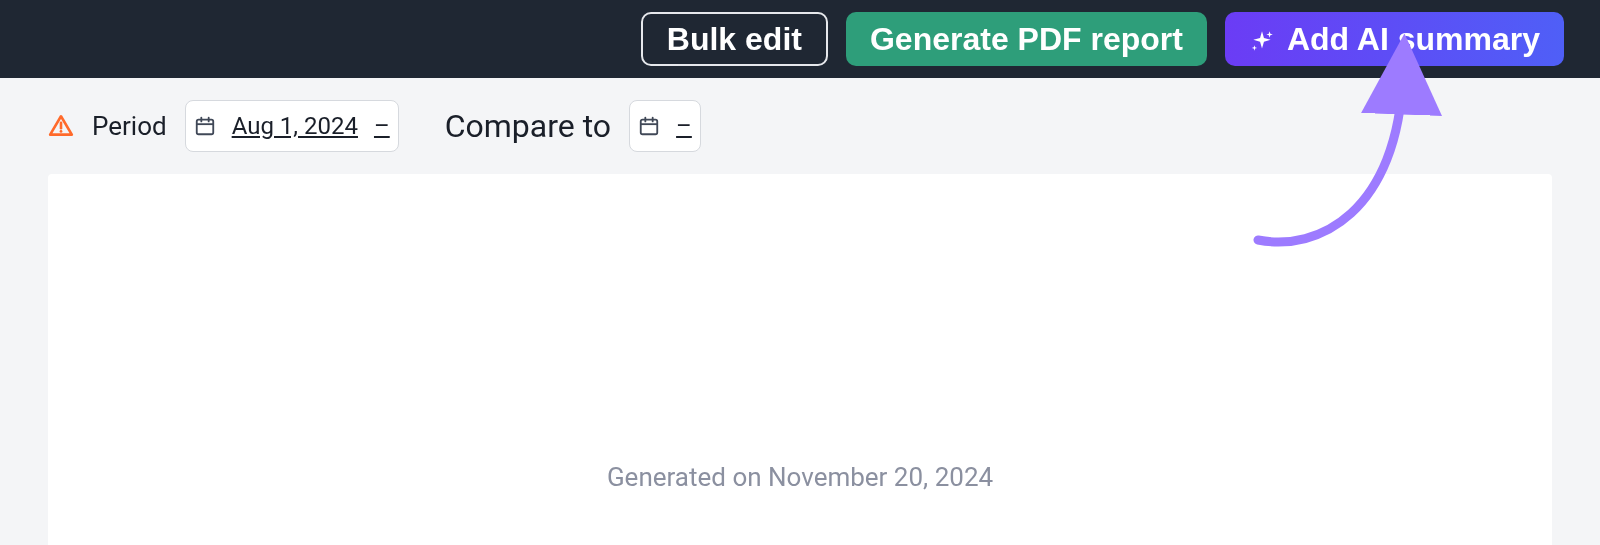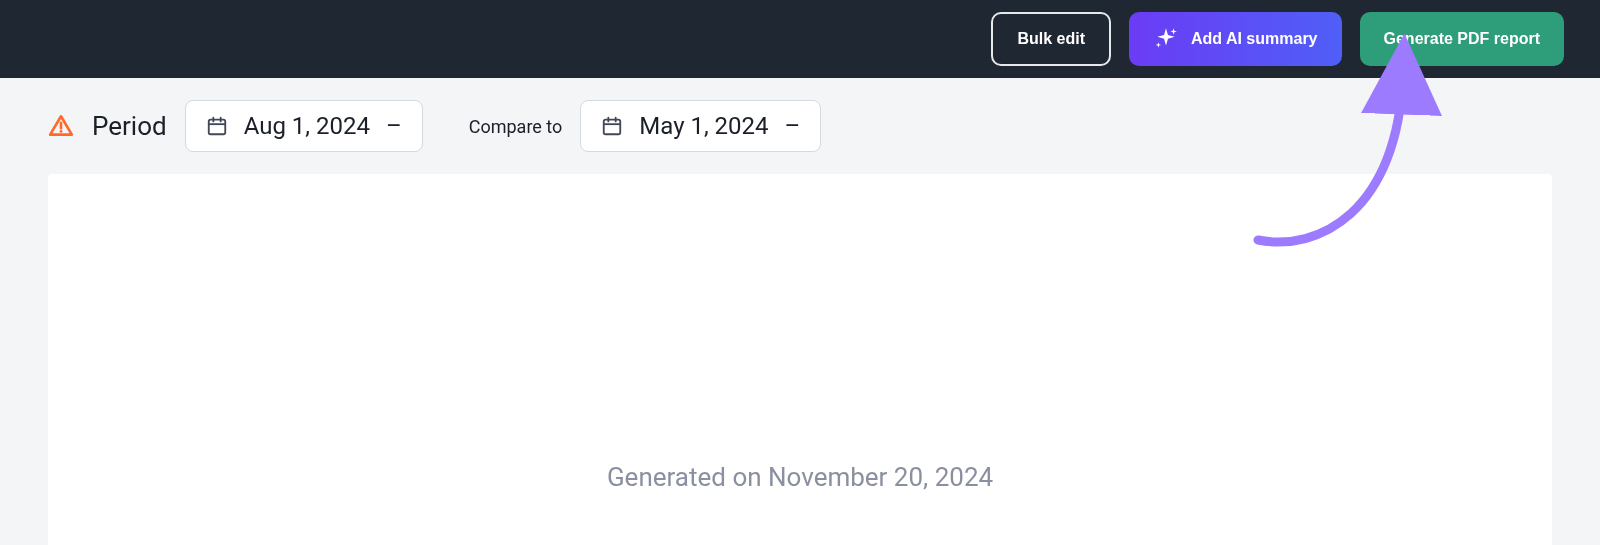--- a/index.html
+++ b/index.html
@@ -16,21 +16,21 @@
     padding: 0 36px;
     gap: 18px;
   }
   .btn {
     display: inline-flex;
     align-items: center;
     gap: 12px;
     height: 54px;
     padding: 0 24px;
     border-radius: 10px;
-    font-size: 16px;
+    font-size: 32px;
     font-weight: 600;
     cursor: pointer;
     user-select: none;
     white-space: nowrap;
   }
   .btn-outline {
     border: 2px solid #e6e8ec;
     color: #ffffff;
     background: transparent;
   }
@@ -57,30 +57,31 @@
     color: #1a1f29;
     background: #f4f5f7;
   }
   .warn-icon { width: 26px; height: 26px; display: inline-block; flex-shrink: 0; }
   .label { font-size: 26px; color: #1a1f29; }
   .daterange {
     display: inline-flex;
     align-items: center;
     gap: 16px;
     height: 52px;
-    padding: 0 20px;
+    padding: 0 8px;
     background: #ffffff;
     border: 1px solid #d6d9de;
     border-radius: 8px;
     font-size: 24px;
     color: #1a1f29;
     cursor: pointer;
+    text-decoration: underline;
   }
   .cal-icon { width: 22px; height: 22px; display: inline-block; color: #404857; flex-shrink: 0; }
-  .compare-label { margin-left: 28px; font-size: 18px; color: #1a1f29; }
+  .compare-label { margin-left: 28px; font-size: 32px; color: #1a1f29; }
 
   
   .content-wrap {
     padding: 0 48px;
   }
   .card {
     background: #ffffff;
     border-radius: 4px;
     width: 100%;
     height: 381px;
@@ -110,35 +111,35 @@
 </style>
 </head>
 <body>
 
 <div class="root">
 
   <div class="topbar">
 
     <button class="btn btn-outline">
       <span>Bulk edit</span>
+    </button>
+
+    <button class="btn btn-green">
+      <span>Generate PDF report</span>
     </button>
 
     <button class="btn btn-ai">
       <span class="sparkle-icon">
         <svg viewBox="0 0 24 24" fill="none">
           <path d="M12 2 L13.8 8.2 L20 10 L13.8 11.8 L12 18 L10.2 11.8 L4 10 L10.2 8.2 Z" fill="#ffffff"></path>
           <path d="M19 2 L19.7 4.3 L22 5 L19.7 5.7 L19 8 L18.3 5.7 L16 5 L18.3 4.3 Z" fill="#ffffff"></path>
           <path d="M5 15 L5.6 16.9 L7.5 17.5 L5.6 18.1 L5 20 L4.4 18.1 L2.5 17.5 L4.4 16.9 Z" fill="#ffffff"></path>
         </svg>
       </span>
       <span>Add AI summary</span>
-    </button>
-
-    <button class="btn btn-green">
-      <span>Generate PDF report</span>
     </button>
 
   </div>
 
   <div class="filterbar">
 
     <span class="warn-icon">
       <svg viewBox="0 0 24 24" fill="none">
         <path d="M12 3 L22 20 H2 Z" stroke="#ff6a2b" stroke-width="2.4" stroke-linejoin="round" fill="none"></path>
         <line x1="12" y1="9" x2="12" y2="14" stroke="#ff6a2b" stroke-width="2.4" stroke-linecap="round"></line>
@@ -165,21 +166,20 @@
 
     <div class="daterange">
       <span class="cal-icon">
         <svg viewBox="0 0 24 24" fill="none">
           <rect x="3" y="5" width="18" height="16" rx="2" stroke="#404857" stroke-width="2"></rect>
           <line x1="3" y1="10" x2="21" y2="10" stroke="#404857" stroke-width="2"></line>
           <line x1="8" y1="3" x2="8" y2="7" stroke="#404857" stroke-width="2" stroke-linecap="round"></line>
           <line x1="16" y1="3" x2="16" y2="7" stroke="#404857" stroke-width="2" stroke-linecap="round"></line>
         </svg>
       </span>
-      <span>May 1, 2024</span>
       <span>–</span>
     </div>
 
   </div>
 
   <div class="content-wrap">
     <div class="card">
       <div class="generated-on">Generated on November 20, 2024</div>
     </div>
   </div>

